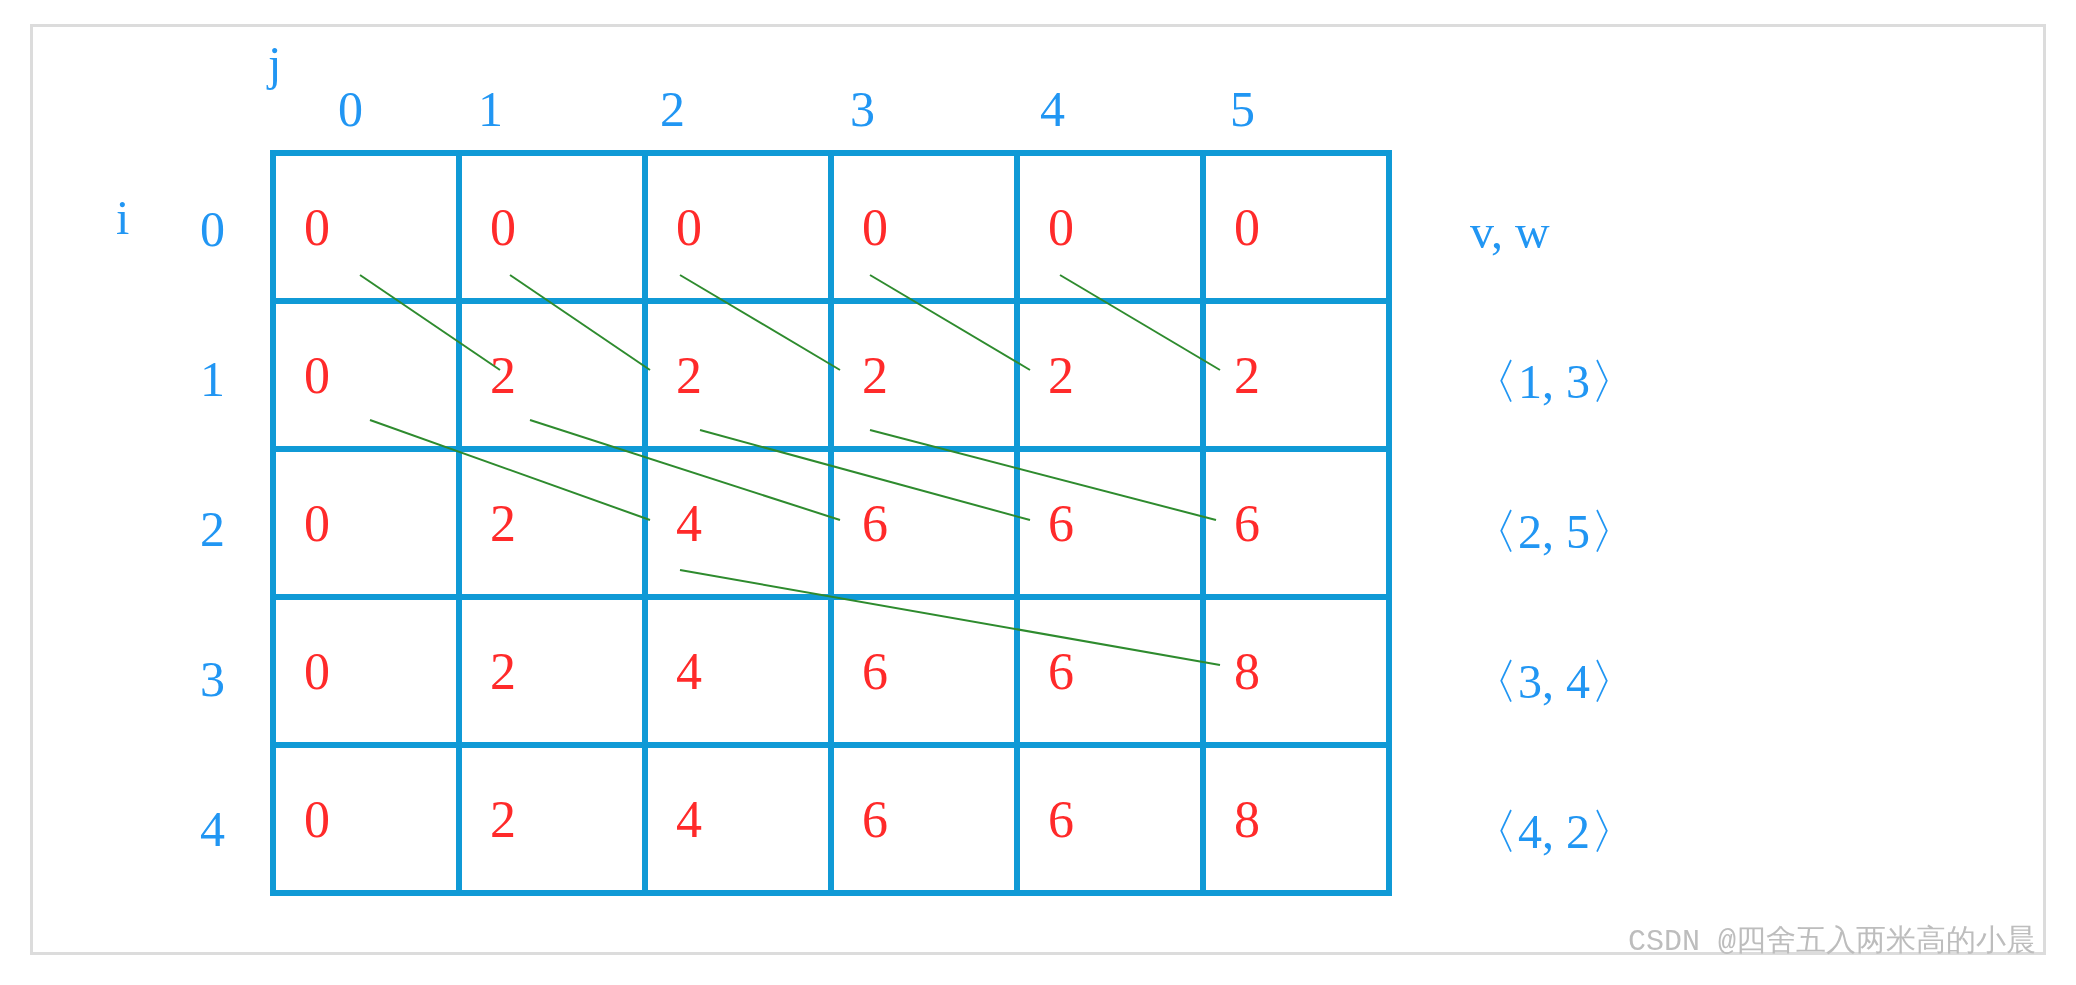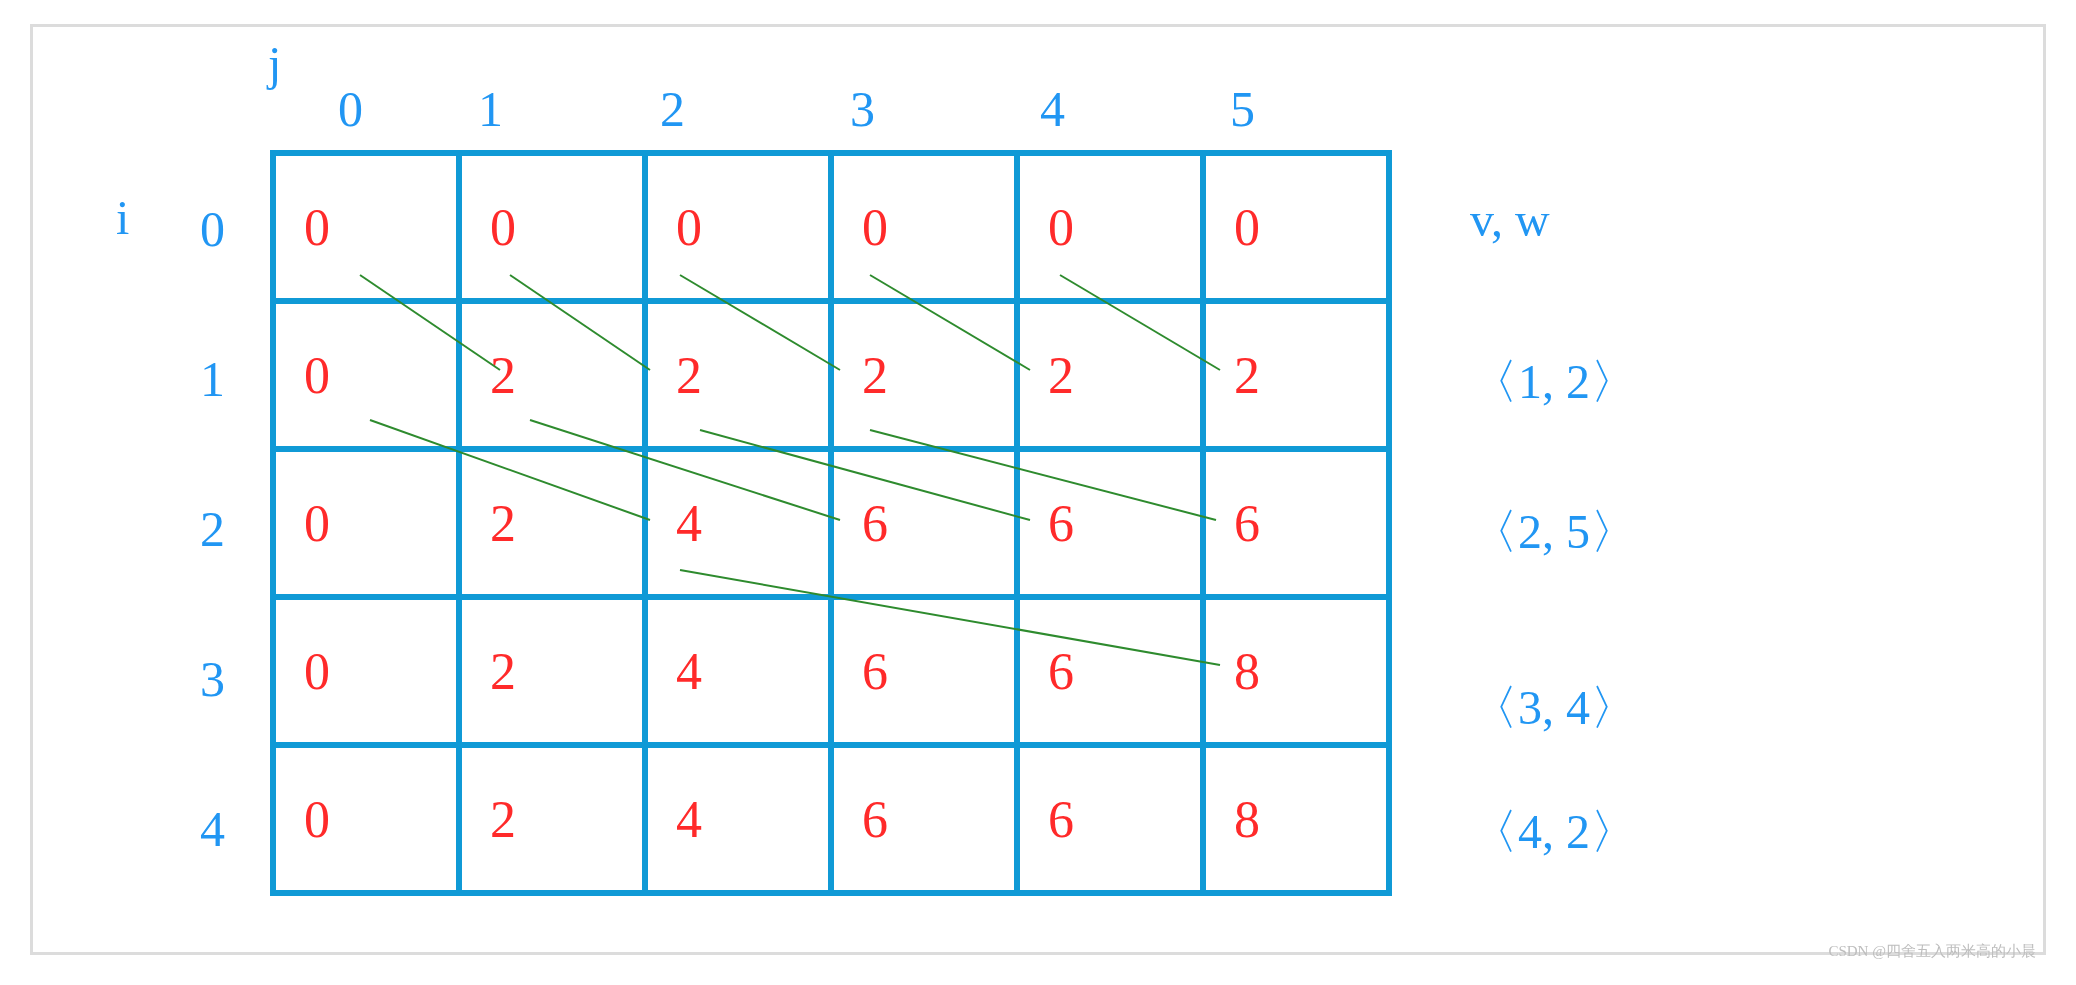--- a/index.html
+++ b/index.html
@@ -9,21 +9,21 @@
   .lbl-j{position:absolute;left:268px;top:36px;font-size:48px}
   .colhdr{position:absolute;top:80px;font-size:50px}
   .lbl-i{position:absolute;left:116px;top:190px;font-size:48px}
   .rowhdr{position:absolute;left:200px;font-size:50px}
   .vw{position:absolute;left:1470px;font-size:48px}
   .grid{position:absolute;left:270px;top:150px}
   .grid table{border-collapse:collapse}
   .grid td{width:186px;height:148px;border:6px solid #109ad6;box-sizing:border-box;padding:0;
            vertical-align:middle;font-size:52px;color:#ff2a2a;text-align:left;padding-left:28px}
   .svg-layer{position:absolute;left:0;top:0;width:2076px;height:985px;pointer-events:none}
-  .wm{position:absolute;right:40px;bottom:24px;font-size:15px;color:#bdbdbd;font-family:Liberation Serif, serif}
+  .wm{position:absolute;right:40px;bottom:24px;font-size:30px;color:#bdbdbd;font-family:Liberation Mono, monospace}
 </style>
 </head>
 <body>
 
 <div class="stage">
 
   <div class="figure-box"></div>
 
   <div class="blue lbl-j">j</div>
   <div class="blue lbl-i">i</div>
@@ -34,24 +34,24 @@
   <div class="blue colhdr" style="left:850px">3</div>
   <div class="blue colhdr" style="left:1040px">4</div>
   <div class="blue colhdr" style="left:1230px">5</div>
 
   <div class="blue rowhdr" style="top:200px">0</div>
   <div class="blue rowhdr" style="top:350px">1</div>
   <div class="blue rowhdr" style="top:500px">2</div>
   <div class="blue rowhdr" style="top:650px">3</div>
   <div class="blue rowhdr" style="top:800px">4</div>
 
-  <div class="blue vw" style="top:192px">v, w</div>
-  <div class="blue vw" style="top:350px">〈1, 2〉</div>
+  <div class="blue vw" style="top:204px">v, w</div>
+  <div class="blue vw" style="top:350px">〈1, 3〉</div>
   <div class="blue vw" style="top:500px">〈2, 5〉</div>
-  <div class="blue vw" style="top:676px">〈3, 4〉</div>
+  <div class="blue vw" style="top:650px">〈3, 4〉</div>
   <div class="blue vw" style="top:800px">〈4, 2〉</div>
 
   <div class="grid">
     <table>
       <tbody>
           <tr>
         <td>0</td>
         <td>0</td>
         <td>0</td>
         <td>0</td>

